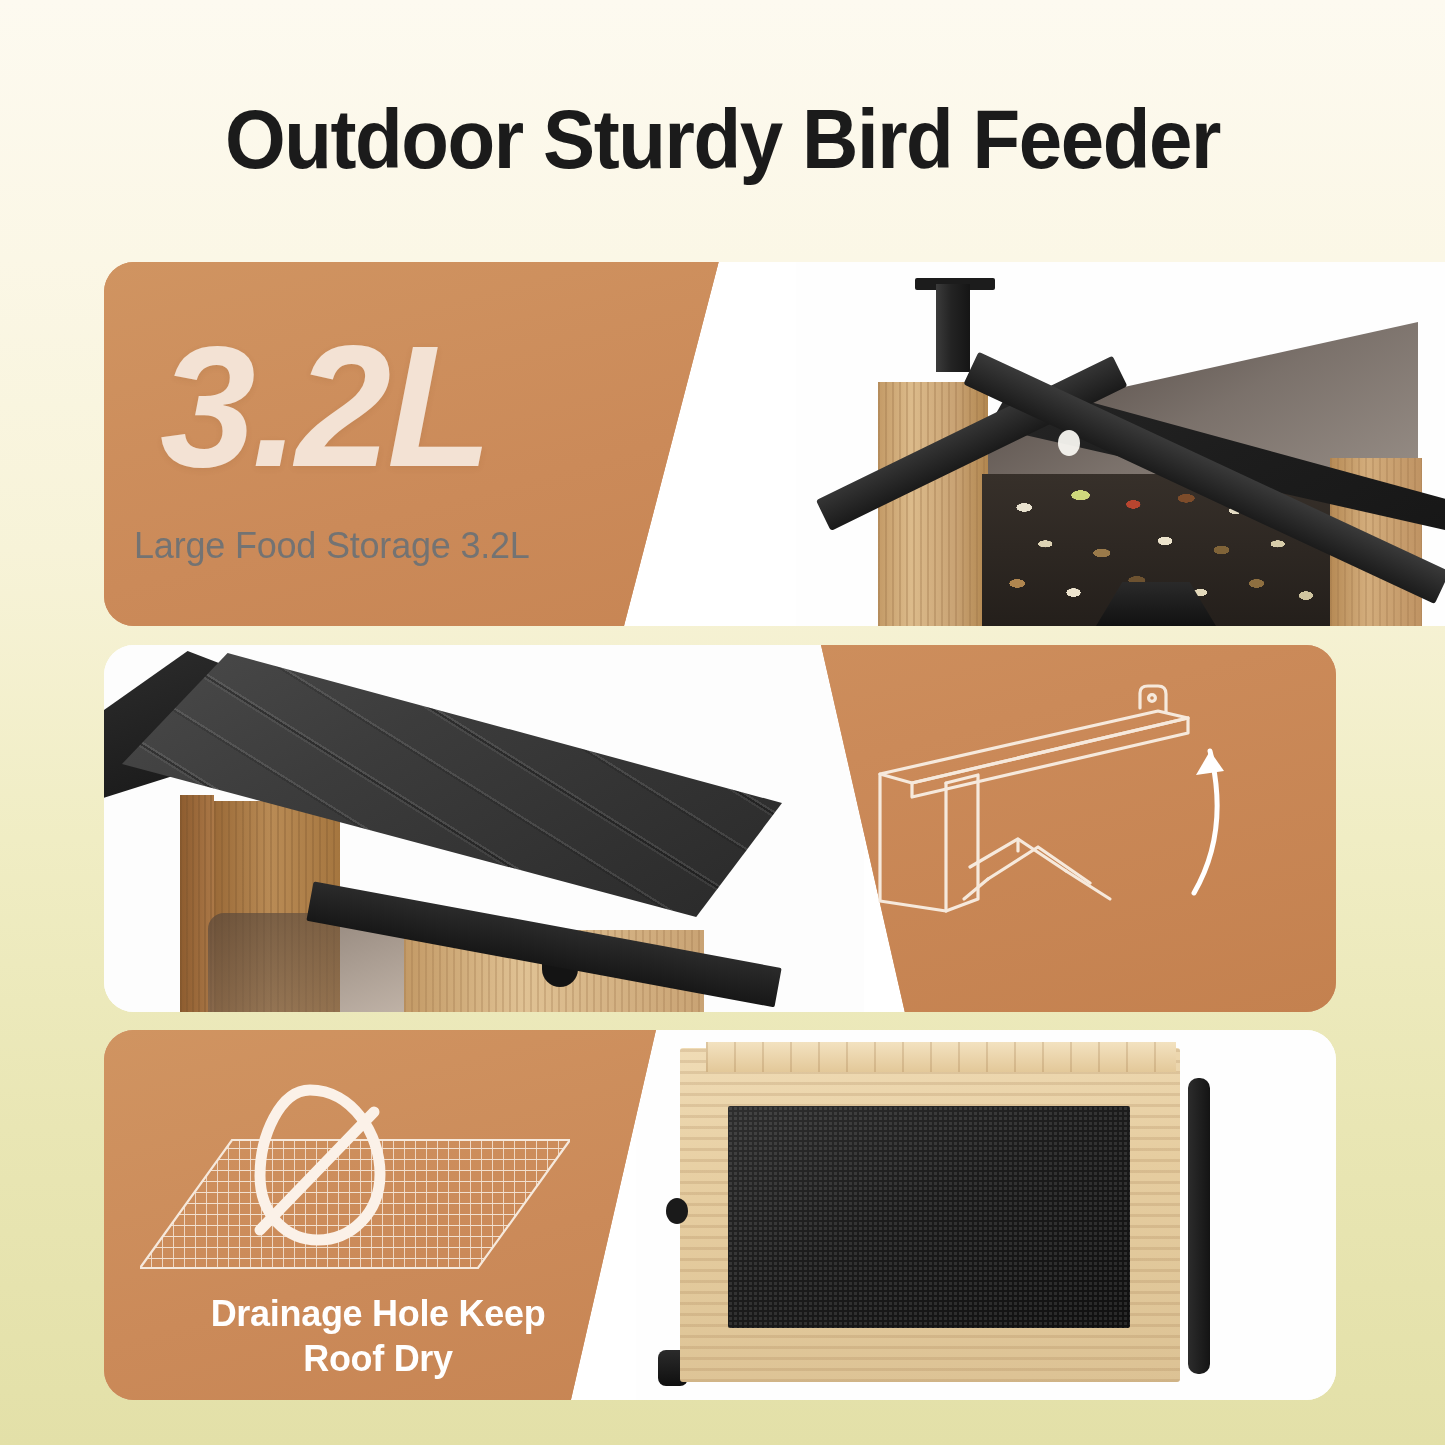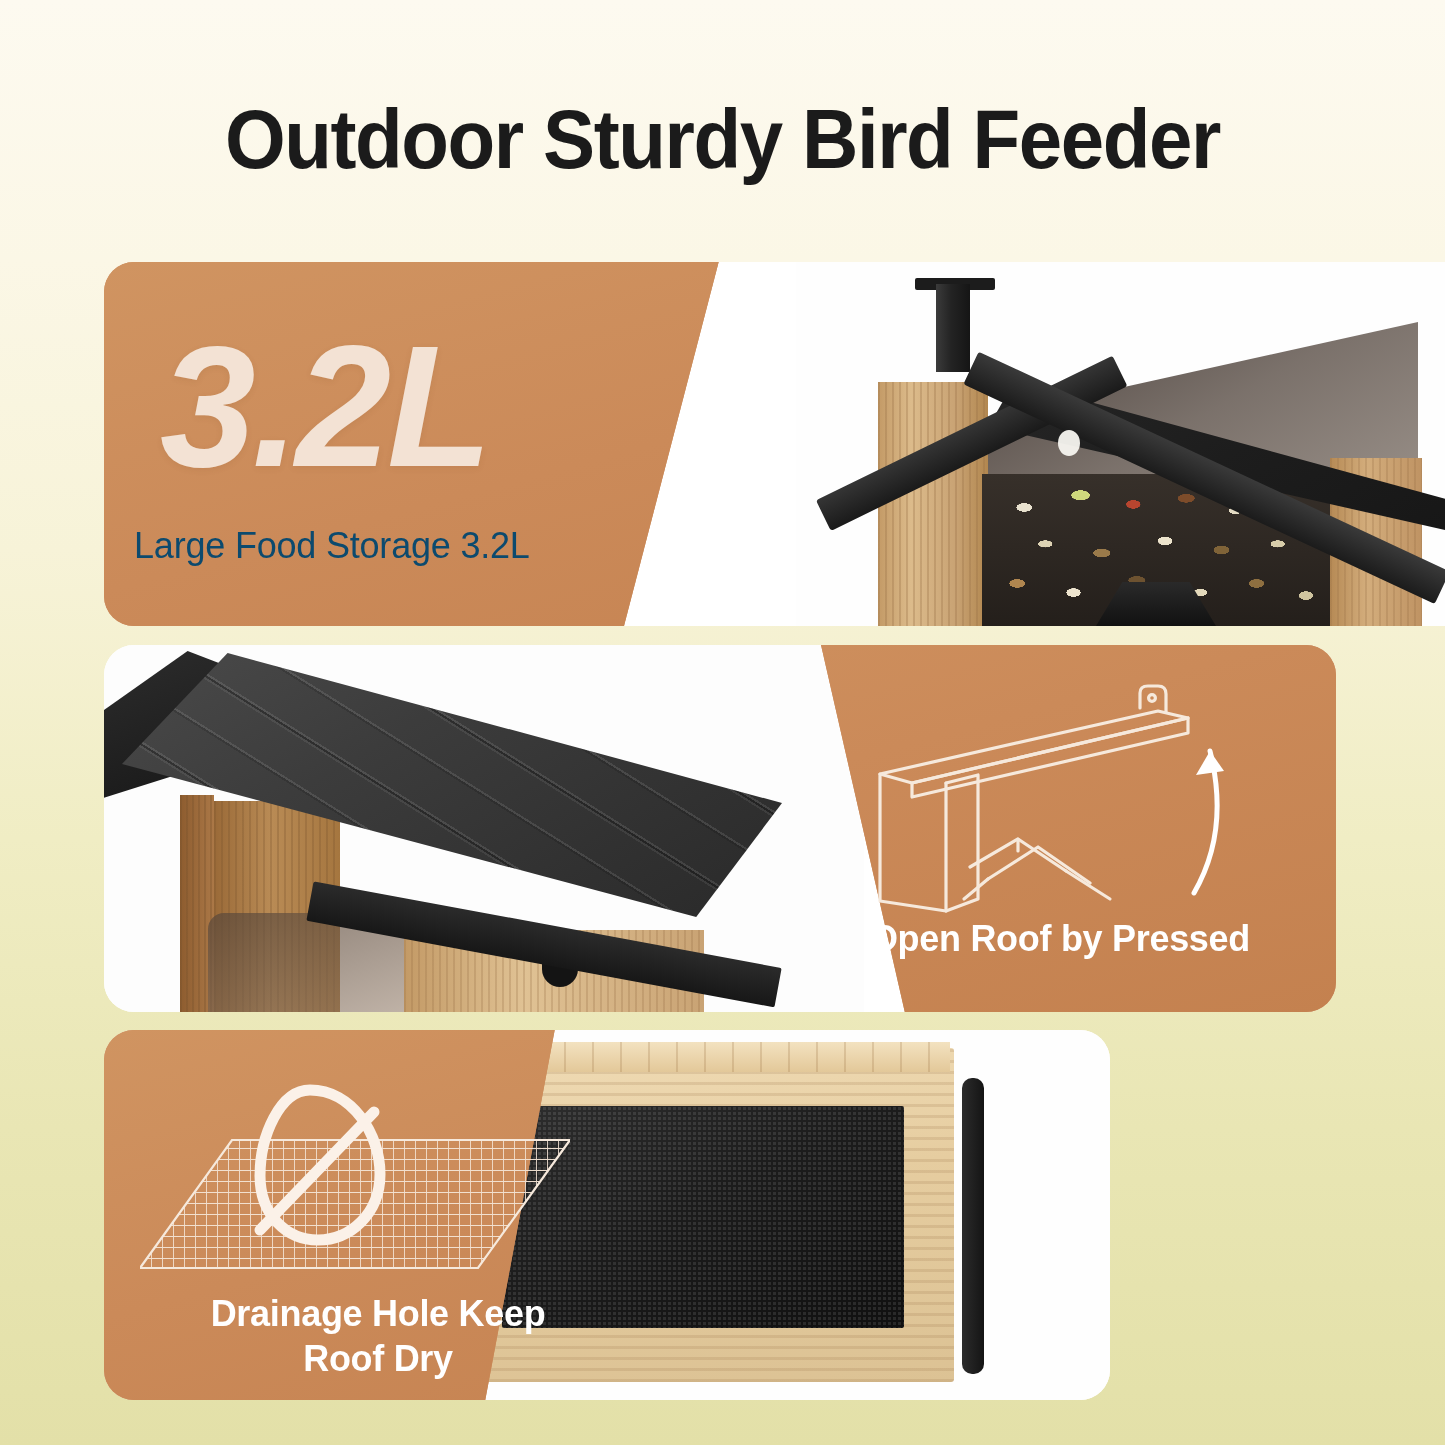--- a/index.html
+++ b/index.html
@@ -35,21 +35,21 @@
 
   
   .panel {
     position: absolute;
     border-radius: 30px;
     overflow: hidden;
     background: #ffffff;
   }
   #panel-1 { left: 104px; top: 262px;  width: 1372px; height: 364px; }
   #panel-2 { left: 104px; top: 645px;  width: 1232px; height: 367px; }
-  #panel-3 { left: 104px; top: 1030px; width: 1006px; height: 370px; }
+  #panel-3 { left: 104px; top: 1030px; width: 1232px; height: 370px; }
 
   
   .wedge-left {
     position: absolute;
     left: 0; top: 0; bottom: 0;
     width: 100%;
     background: var(--brown);
     clip-path: polygon(0 0, 44.8% 0, 37.9% 100%, 0 100%);
   }
   
@@ -78,21 +78,21 @@
     color: var(--cream);
     letter-spacing: -4px;
     line-height: 1;
     text-shadow: 0 2px 6px rgba(120,70,30,.10);
   }
   .cap-line {
     position: absolute;
     left: 30px;
     font-size: 36px;
     font-weight: 400;
-    color: #0c4a6e;
+    color: #737373;
     line-height: 1.22;
     letter-spacing: -0.2px;
   }
   #cap-1 { left: 30px; top: 262px; }
 
   
   .photo { position: absolute; overflow: hidden; }
 
   
   #photo-1 { right: 0; top: 0; width: 680px; height: 364px; background: #fefefe; }
@@ -350,21 +350,20 @@
       <path d="M208 200 L252 228"></path>
       <path d="M130 208 L106 228"></path>
     </g>
 
     <g fill="none" stroke="#ffffff" stroke-width="5" stroke-linecap="round">
       <path d="M336 222 Q372 160 352 80"></path>
     </g>
     <path d="M352 80 L338 104 L366 100 Z" fill="#ffffff"></path>
   </svg>
 
-  <div class="wedge-text" id="cap-2">Open Roof by Pressed</div>
 </div>
 
 <div class="panel" id="panel-3">
 
   <div class="photo" id="photo-3">
     <div class="p3-foot-a"></div>
     <div class="p3-frame"></div>
     <div class="p3-top-edge"></div>
     <div class="p3-mesh"></div>
     <div class="p3-knob"></div>

